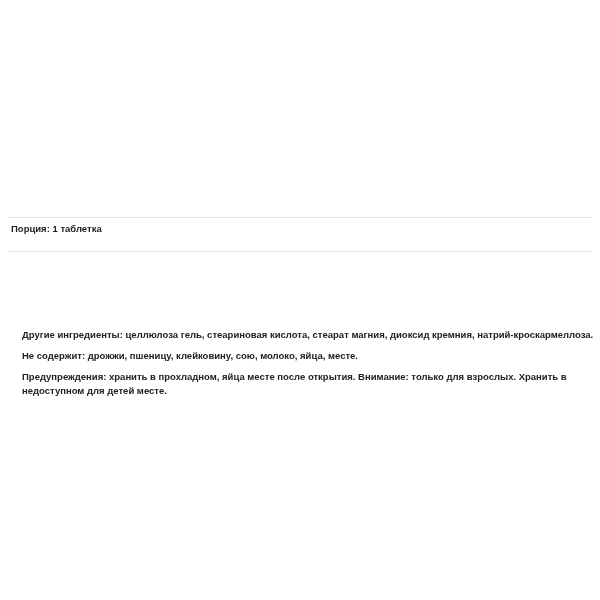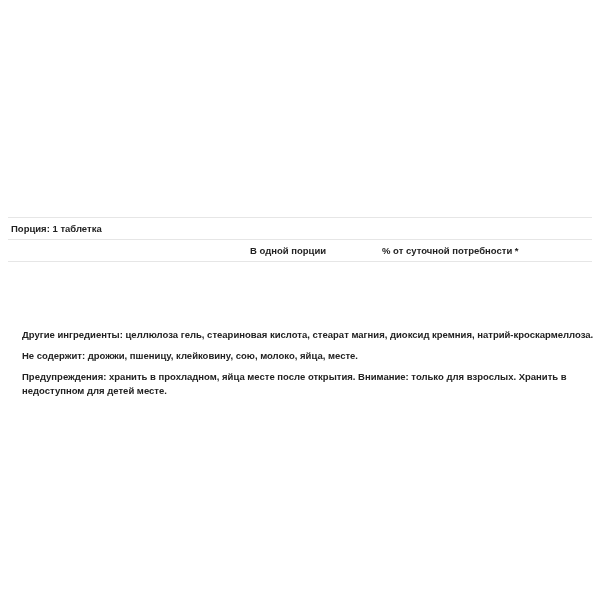--- a/index.html
+++ b/index.html
@@ -23,21 +23,21 @@
     }
     table.facts {
       width: 100%;
       border-collapse: collapse;
       font-size: 9.5px;
       font-weight: bold;
       color: #222;
     }
     table.facts td {
       height: 21px;
-      padding: 0 0 0 3px;
+      padding: 0 0 12px 3px;
       border-top: 1px solid #e6e6e6;
       vertical-align: middle;
       white-space: nowrap;
     }
     table.facts tr:last-child td {
       border-bottom: 1px solid #e6e6e6;
     }
     .col1 { width: 236px; }
     .col2 { width: 129px; }
     .col3 { width: auto; }
@@ -55,24 +55,19 @@
   </style>
 </head>
 <body>
 
 <div class="content">
   <table class="facts">
     <tbody>
         <tr>
       <td colspan="3">Порция: 1 таблетка</td>
     </tr>
-    <tr>
-      <td class="col1"></td>
-      <td class="col2">В одной порции</td>
-      <td class="col3">% от суточной потребности *</td>
-    </tr>
   </tbody>
     </table>
 </div>
 
 <p class="para p1">Другие ингредиенты: целлюлоза гель, стеариновая кислота, стеарат магния, диоксид кремния, натрий-кроскармеллоза.</p>
 <p class="para p2">Не содержит: дрожжи, пшеницу, клейковину, сою, молоко, яйца, месте.</p>
 <p class="para p3">Предупреждения: хранить в прохладном, яйца месте после открытия. Внимание: только для взрослых. Хранить в недоступном для детей месте.</p>
 
 </body></html>

